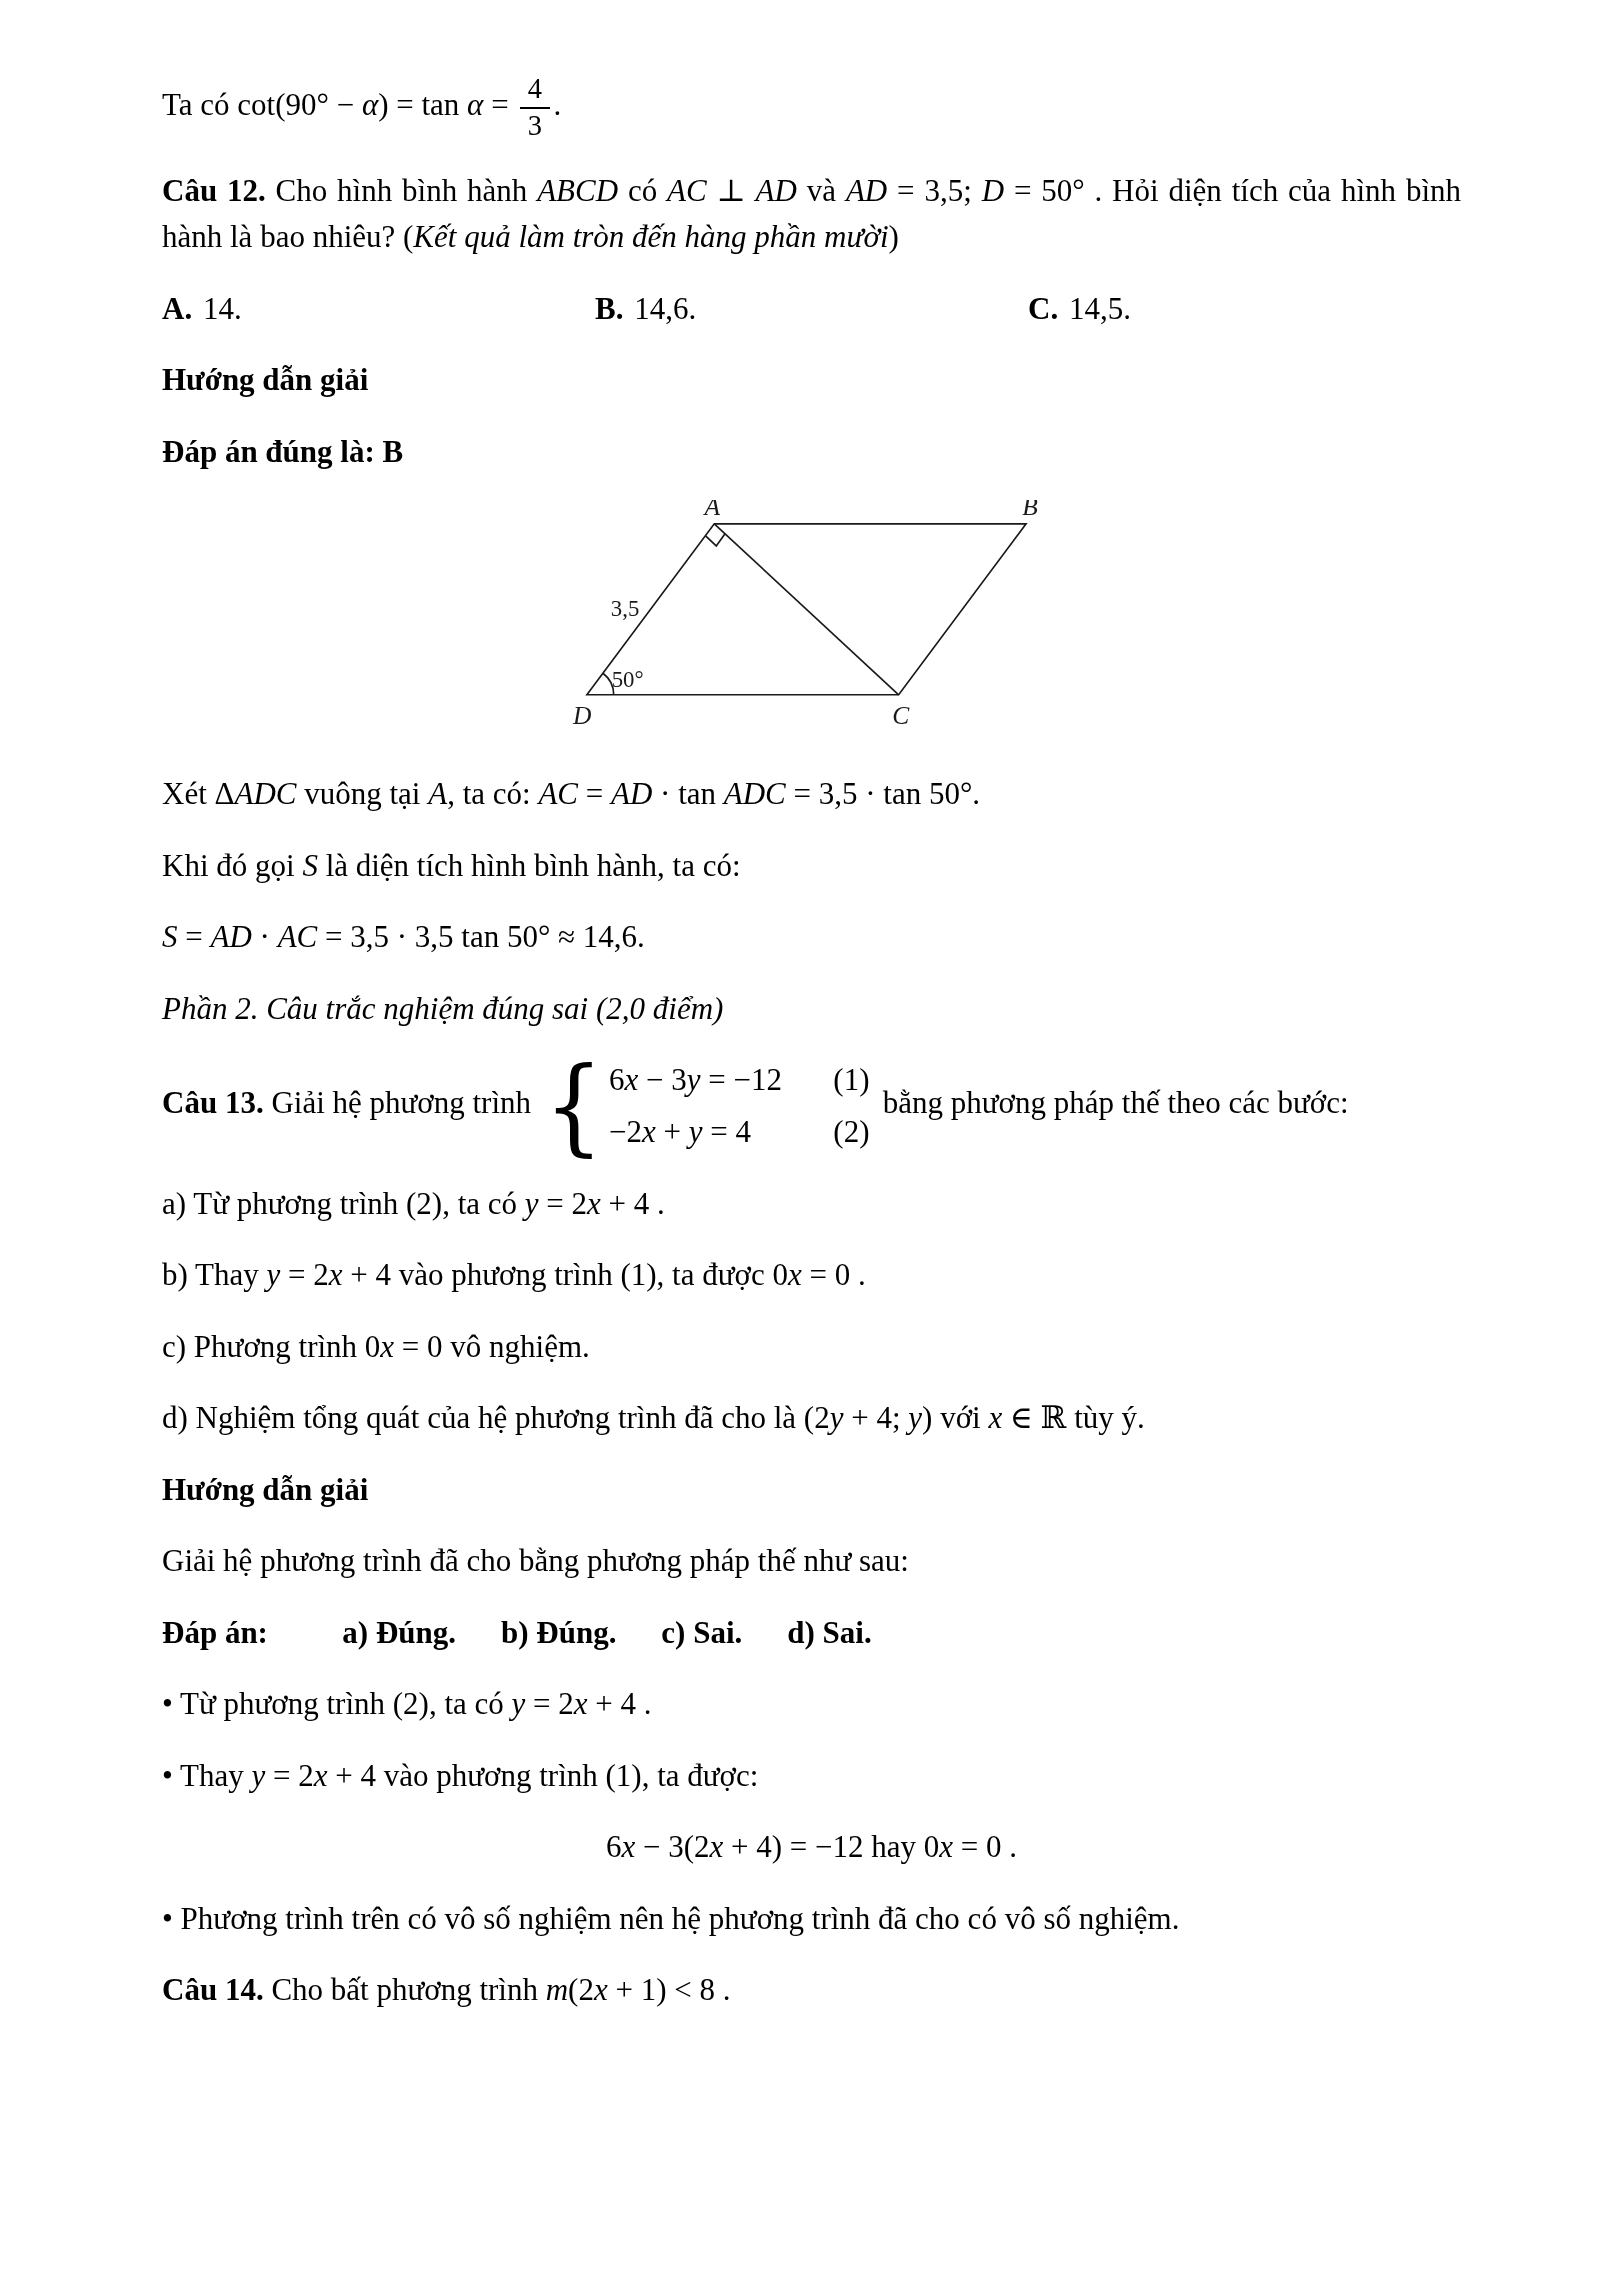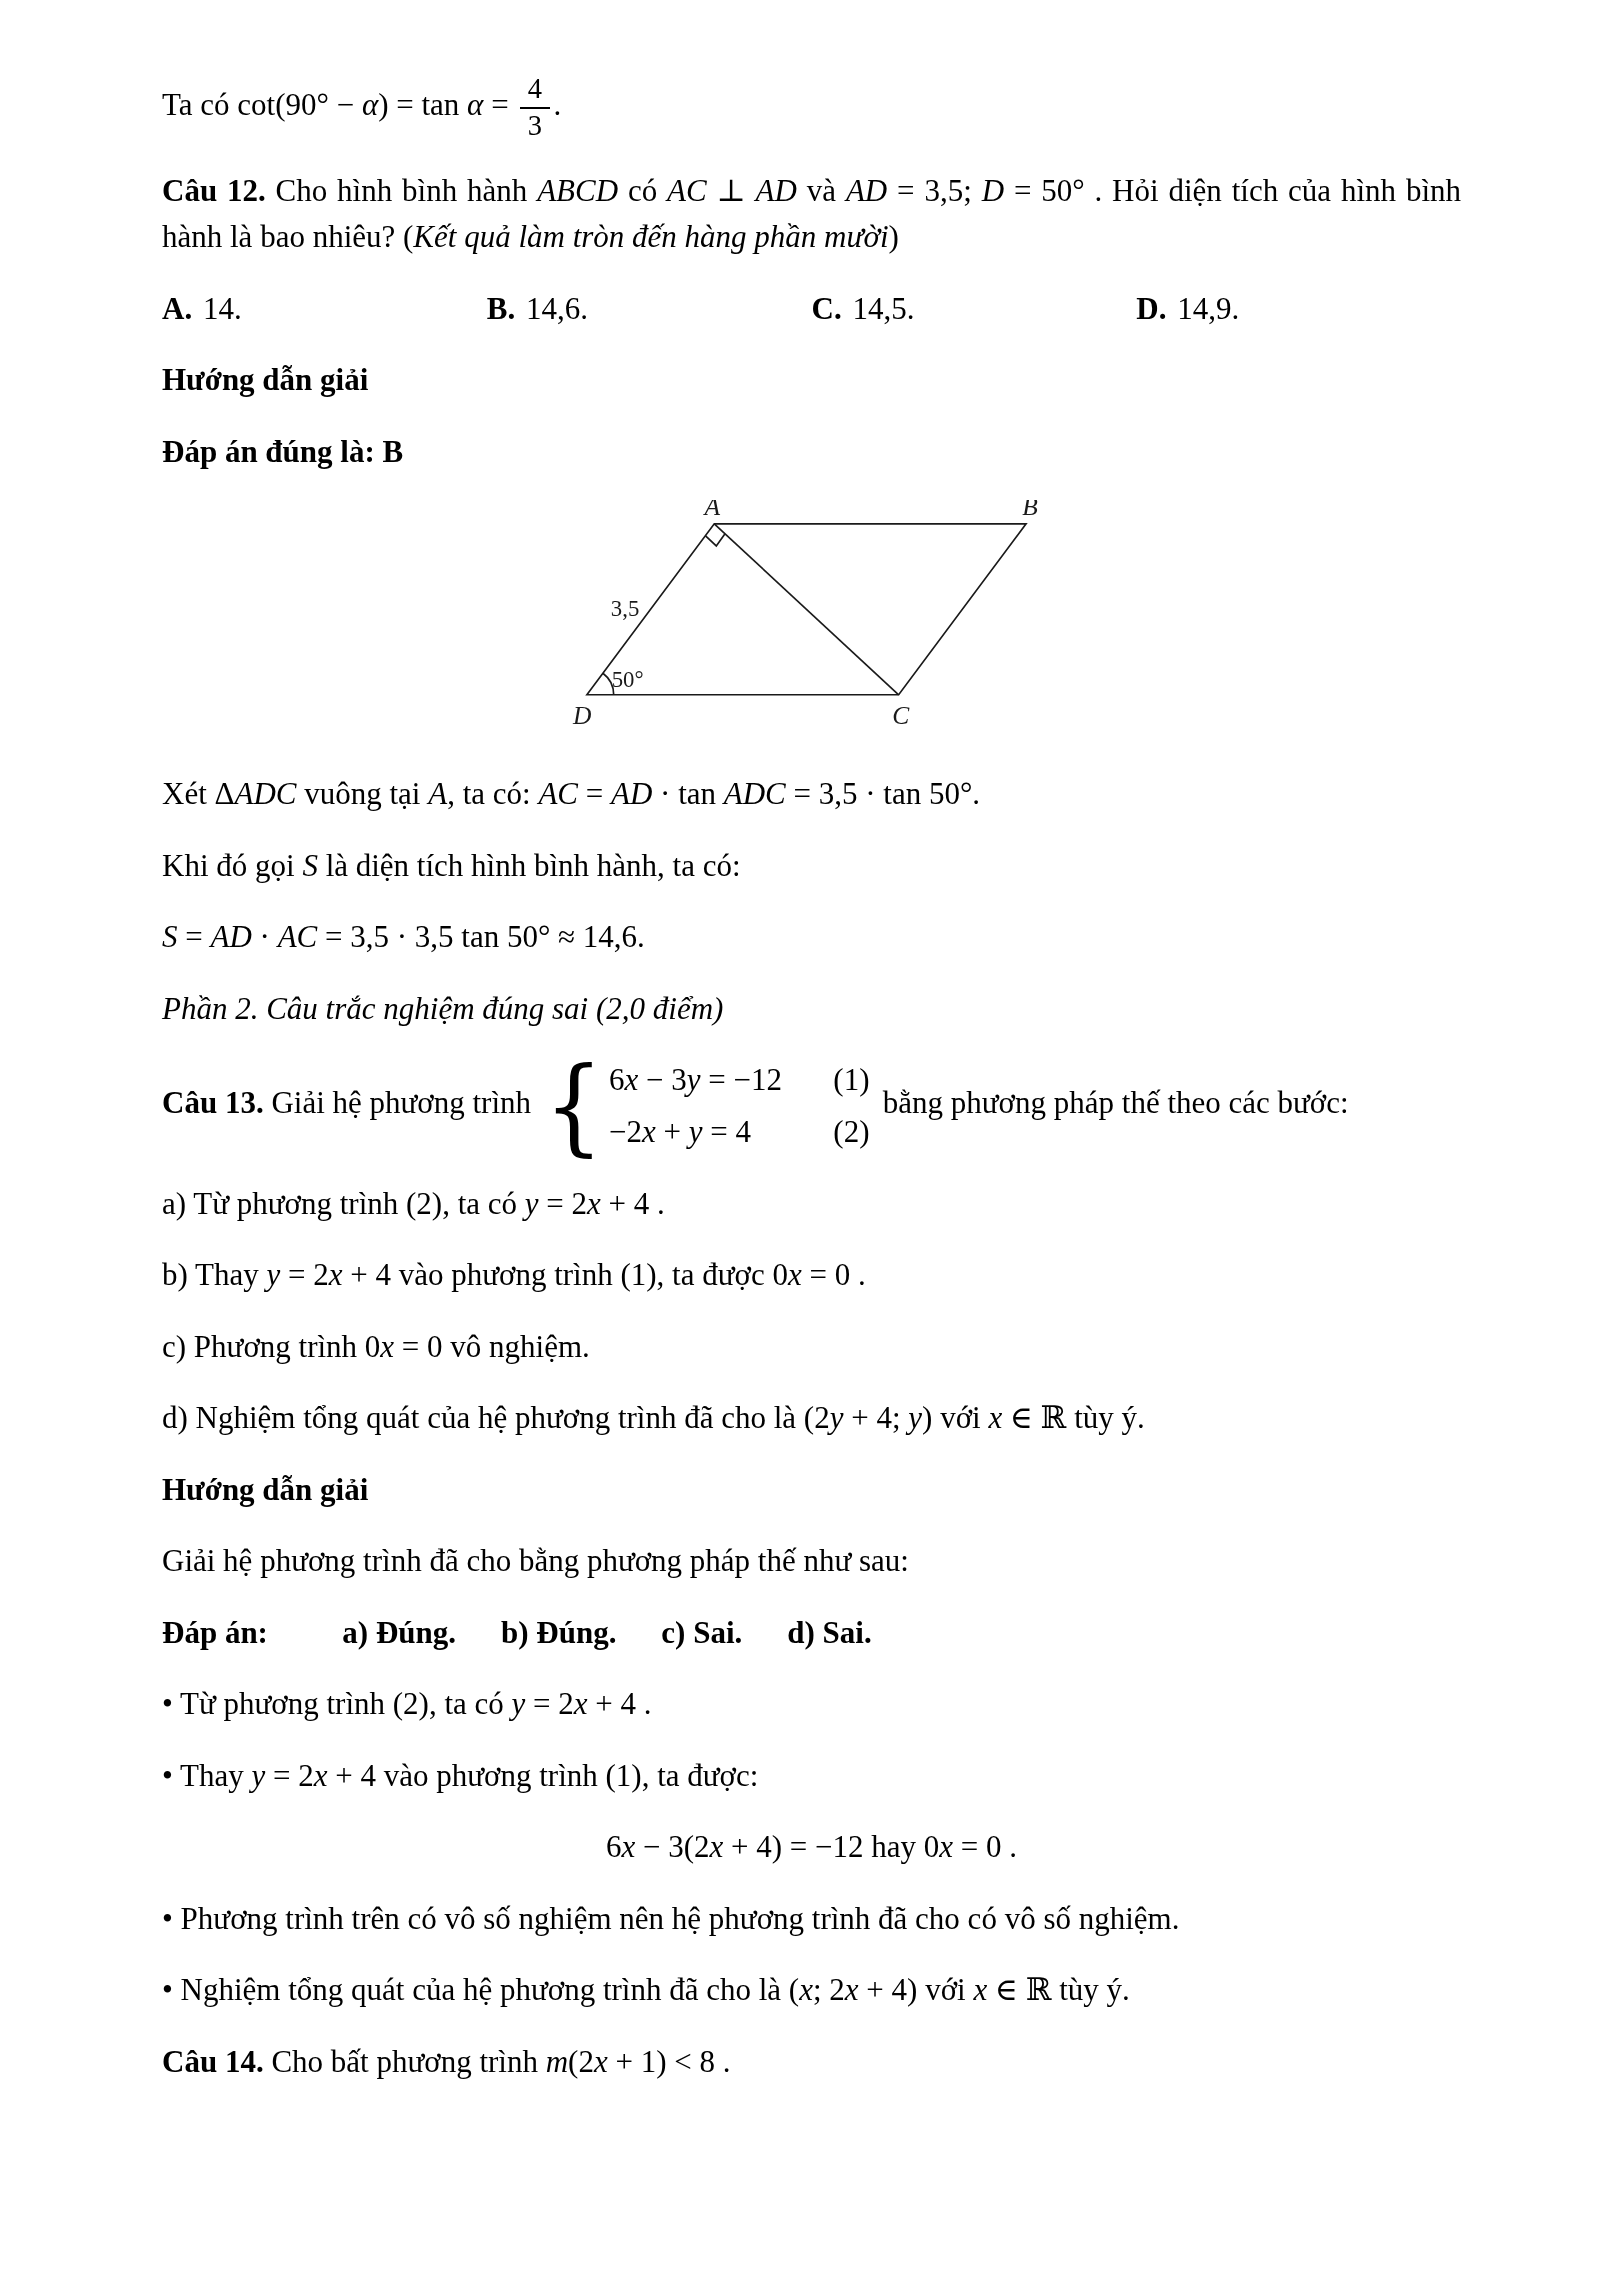--- a/index.html
+++ b/index.html
@@ -60,21 +60,20 @@
 <div id="sec1">
     <div class="para"><span class="st-p">Ta có cot(90° − </span><span class="st-i">α</span><span class="st-p">) = tan </span><span class="st-i">α</span><span class="st-p"> = </span><span class="frac">
         <span class="fnum">4</span>
         <span class="fden">3</span>
       </span><span class="st-p">.</span></div>
     <div class="para al-justify"><span class="st-b">Câu 12.</span><span class="st-p"> Cho hình bình hành </span><span class="st-i">ABCD</span><span class="st-p"> có </span><span class="st-i">AC</span><span class="st-p"> ⊥ </span><span class="st-i">AD</span><span class="st-p"> và </span><span class="st-i">AD</span><span class="st-p"> = 3,5; </span><span class="st-i">D</span><span class="st-p"> = 50° . Hỏi diện tích của hình bình hành là bao nhiêu? (</span><span class="st-i">Kết quả làm tròn đến hàng phần mười</span><span class="st-p">)</span></div>
     <div class="para options-row">
       <span class="opt"><span class="st-b opt-label">A.</span><span class="st-p">14.</span></span>
       <span class="opt"><span class="st-b opt-label">B.</span><span class="st-p">14,6.</span></span>
       <span class="opt"><span class="st-b opt-label">C.</span><span class="st-p">14,5.</span></span>
-      <span class="opt"><span class="st-b opt-label">D.</span><span class="st-p">14,9.</span></span>
     </div>
     <div class="para"><span class="st-b">Hướng dẫn giải</span></div>
     <div class="para"><span class="st-b">Đáp án đúng là: B</span></div>
   </div>
 
 <div class="figure-wrap">
   <svg width="523" height="232" viewBox="0 0 780 345" style="font-size:48px">
     <g class="fig-line">
 
       <polygon points="55,290 245,35 710,35 520,290" class="fig-line"></polygon>
@@ -122,16 +121,15 @@
       <span class="st-b ans-label">Đáp án:</span>
       <span class="st-b ans-item">a) Đúng.</span>
       <span class="st-b ans-item">b) Đúng.</span>
       <span class="st-b ans-item">c) Sai.</span>
       <span class="st-b ans-item">d) Sai.</span>
     </div>
     <div class="para"><span class="st-p">• Từ phương trình (2), ta có </span><span class="st-i">y</span><span class="st-p"> = 2</span><span class="st-i">x</span><span class="st-p"> + 4 .</span></div>
     <div class="para"><span class="st-p">• Thay </span><span class="st-i">y</span><span class="st-p"> = 2</span><span class="st-i">x</span><span class="st-p"> + 4 vào phương trình (1), ta được:</span></div>
     <div class="para al-center"><span class="st-p">6</span><span class="st-i">x</span><span class="st-p"> − 3(2</span><span class="st-i">x</span><span class="st-p"> + 4) = −12 hay 0</span><span class="st-i">x</span><span class="st-p"> = 0 .</span></div>
     <div class="para"><span class="st-p">• Phương trình trên có vô số nghiệm nên hệ phương trình đã cho có vô số nghiệm.</span></div>
-    <div class="para"><span class="st-p">• Nghiệm tổng quát của hệ phương trình đã cho là (</span><span class="st-i">x</span><span class="st-p">; 2</span><span class="st-i">x</span><span class="st-p"> + 4) với </span><span class="st-i">x</span><span class="st-p"> ∈ ℝ tùy ý.</span></div>
     <div class="para"><span class="st-b">Câu 14.</span><span class="st-p"> Cho bất phương trình </span><span class="st-i">m</span><span class="st-p">(2</span><span class="st-i">x</span><span class="st-p"> + 1) &lt; 8 .</span></div>
   </div>
 
 
 </body></html>

